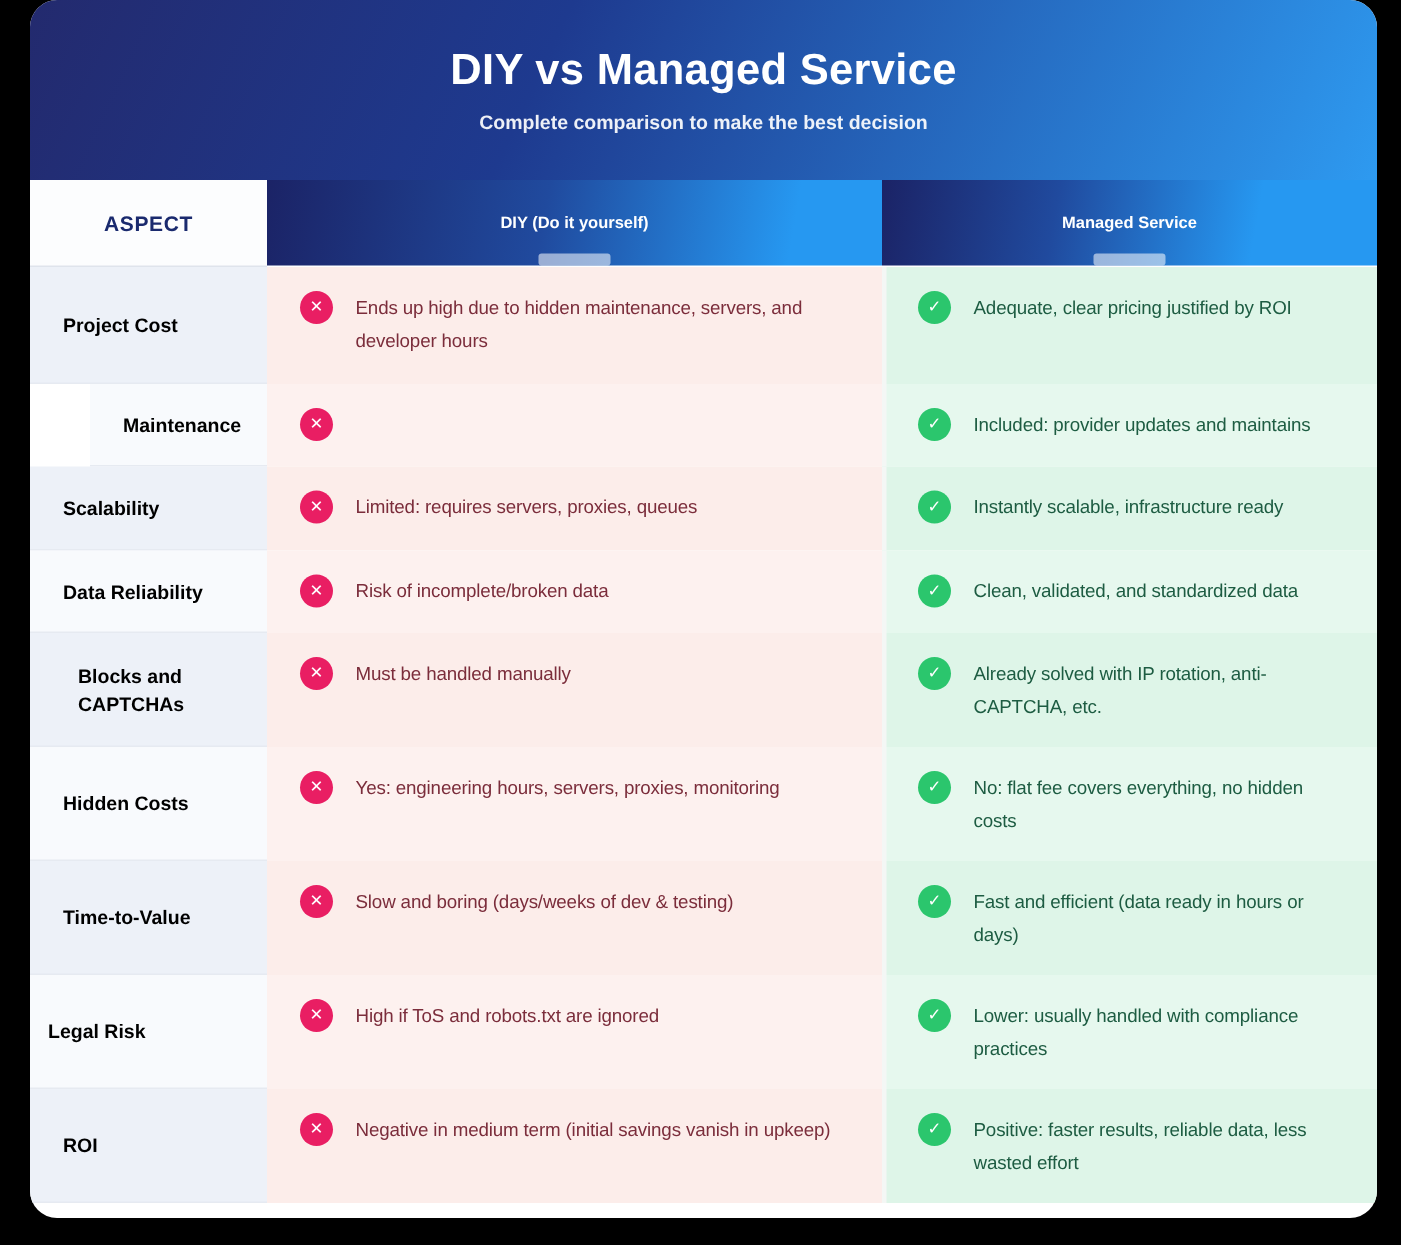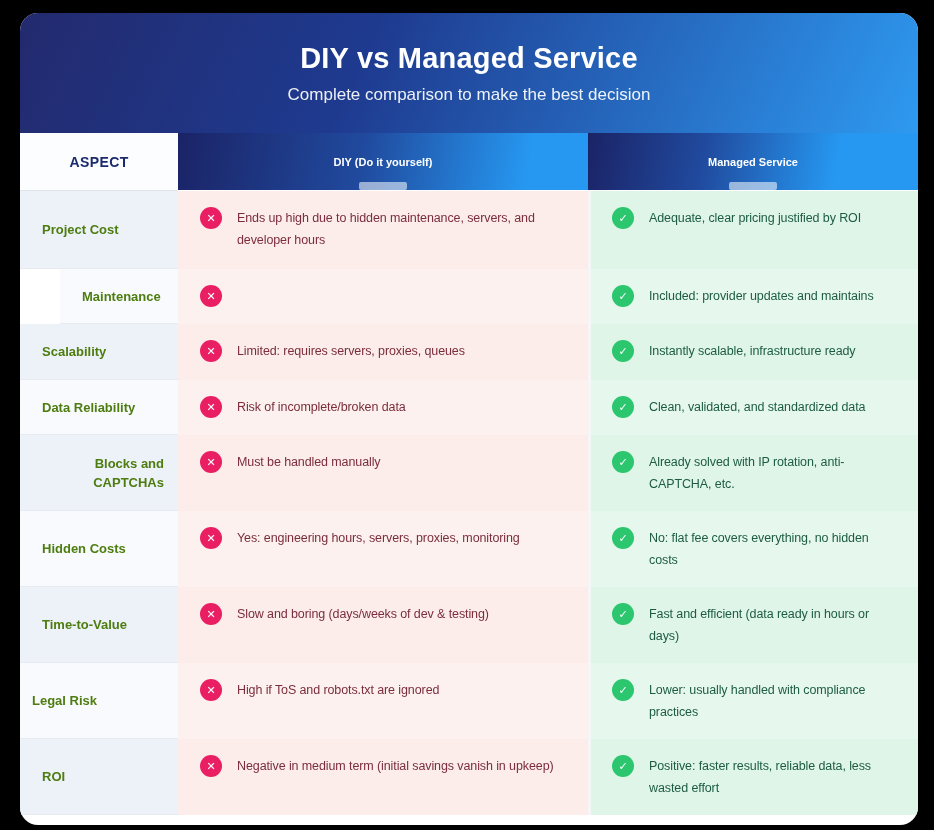--- a/index.html
+++ b/index.html
@@ -1,38 +1,38 @@
 <!DOCTYPE html>
 <html><head>
 <meta charset="utf-8">
 <style>
   html,body{margin:0;padding:0;background:#000;width:934px;height:830px;overflow:hidden;
     font-family:"Liberation Sans","DejaVu Sans",sans-serif;-webkit-font-smoothing:antialiased;}
-  .card{position:absolute;left:20px;top:13px;width:898px;height:812px;border-radius:18px;
+  .card{position:absolute;left:20px;top:0;width:898px;height:812px;border-radius:18px;
     overflow:hidden;background:#fff;}
   
   .hero{height:120px;background:linear-gradient(115deg,#232a6e 0%,#1e3a8f 38%,#2e9af0 100%);
     display:flex;flex-direction:column;align-items:center;justify-content:center;gap:10px;}
   .hero h1{margin:0;color:#fff;font-size:29px;font-weight:700;letter-spacing:.2px;}
-  .hero p{margin:0;color:rgba(255,255,255,.92);font-size:17px;font-weight:400;}
+  .hero p{margin:0;color:rgba(255,255,255,.92);font-size:13px;font-weight:700;}
   
   .tbl{display:grid;grid-template-columns:158px 410px 330px;}
   .hdr{height:57px;display:flex;align-items:center;justify-content:center;position:relative;}
   .hdr-aspect{background:#fcfdfe;border-bottom:1px solid #dfe4ec;}
   .hdr-aspect span{color:#1a2a6e;font-size:14px;font-weight:700;letter-spacing:.4px;}
   .hdr-blue span{color:#fff;font-size:11px;font-weight:700;}
   .hdr-diy{background:linear-gradient(100deg,#1b2366 0%,#204a9e 45%,#2698f1 85%);}
   .hdr-managed{background:linear-gradient(100deg,#1b2366 0%,#204a9e 35%,#2698f1 75%);}
   .scroll-thumb{position:absolute;bottom:0;left:50%;transform:translateX(-50%);
     width:48px;height:8px;background:rgba(255,255,255,.55);border-radius:2px;}
   
   .t-row{display:contents;}
   .cell{display:flex;align-items:center;box-sizing:border-box;}
   .aspect-cell{background:#f8fafd;border-bottom:1px solid #e6eaf1;padding-left:22px;}
-  .aspect-cell span{color:#4d7c0f;font-size:13px;font-weight:700;line-height:19px;padding-right:14px;text-align:right;}
+  .aspect-cell span{color:#000000;font-size:13px;font-weight:700;line-height:19px;padding-right:14px;}
   .diy-cell{padding:16px 24px 16px 22px;align-items:flex-start;gap:15px;}
   .managed-cell{padding:16px 20px 16px 21px;align-items:flex-start;gap:15px;border-left:3px solid #f4f7f5;}
   .t-row:nth-child(odd) .aspect-cell{background:#f8fafd;}
   .t-row:nth-child(even) .aspect-cell{background:#edf1f8;}
   .t-row:nth-child(odd) .diy-cell{background:#fdf1ef;}
   .t-row:nth-child(even) .diy-cell{background:#fcedea;}
   .t-row:nth-child(odd) .managed-cell{background:#e6f8ee;}
   .t-row:nth-child(even) .managed-cell{background:#def5e8;}
   .cell-text{font-size:12.5px;line-height:22px;letter-spacing:-.1px;}
   .diy-cell .cell-text{color:#7b2d3b;max-width:330px;}

